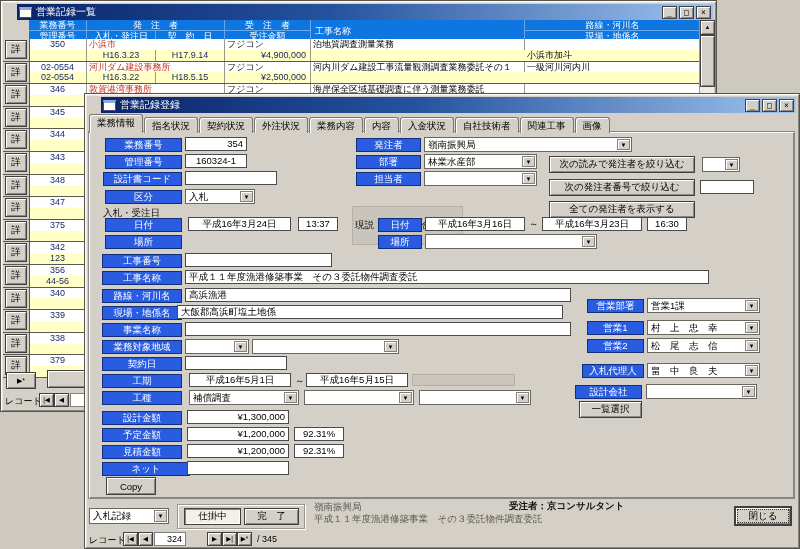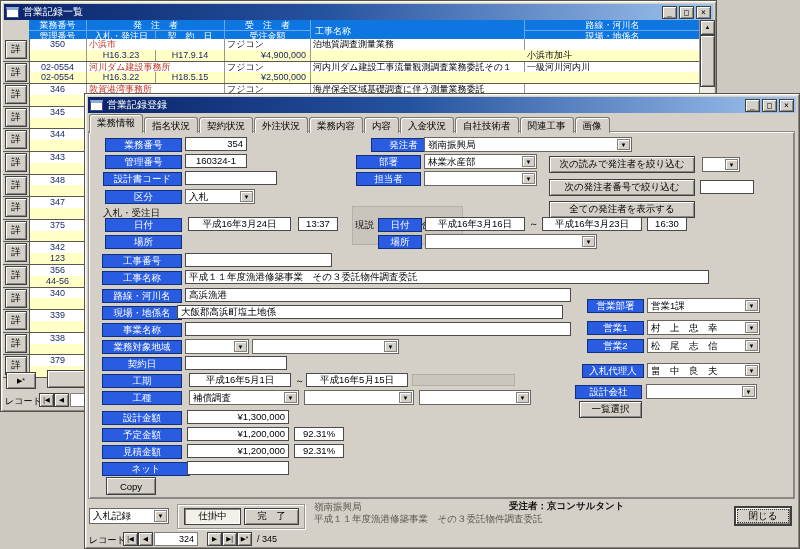--- a/index.html
+++ b/index.html
@@ -2,21 +2,21 @@
 <html><head>
 <meta charset="utf-8">
 <style>
   * { box-sizing: border-box; margin: 0; padding: 0; }
   html,body { width:800px; }
   body { font-family: "Liberation Sans", "DejaVu Sans", sans-serif; }
   #screen { position:relative; width:800px; height:549px; background:#cdc9c1; overflow:hidden; }
 
   .win { position:absolute; background:#d4d0c8; border:1px solid #55534c;
          box-shadow: inset 1px 1px 0 #fffef9, inset -1px -1px 0 #8a887e, inset 2px 2px 0 #e8e5de; }
-  .tbar { position:absolute; left:3px; right:3px; top:3px; height:16px;
+  .tbar { position:absolute; left:16px; right:3px; top:3px; height:16px;
           background:linear-gradient(90deg,#0a246a 0%, #25529e 45%, #9ec3ee 100%);
           color:#fff; font-size:10px; display:flex; align-items:center; padding:0 2px; gap:4px; white-space:nowrap; }
   .ticon { width:13px; height:11px; background:#fffef2; border:1px solid #46468c; border-top:3px solid #8caadc; flex:0 0 auto; }
   .tbtns { margin-left:auto; display:flex; gap:2px; }
   .wbtn { width:15px; height:13px; background:#d4d0c8; border:1px solid #404040;
           box-shadow: inset 1px 1px 0 #fff, inset -1px -1px 0 #888;
           color:#000; font-size:8px; line-height:11px; text-align:center;
           font-family:"DejaVu Sans Mono", monospace; }
 
   
@@ -371,21 +371,21 @@
         <div class="tab">内容</div>
         <div class="tab">入金状況</div>
         <div class="tab">自社技術者</div>
         <div class="tab">関連工事</div>
         <div class="tab">画像</div>
       </div>
     <div class="tpage" style="left:3px; top:37px; width:707px; height:368px;"></div>
 
     <div class="lbl" style="left:20px; top:44px; width:77px;">業務番号</div>
     <div class="val center" style="left:100px; top:43px; width:62px;text-align:right;">354</div>
-    <div class="lbl" style="left:286px; top:44px; width:65px;">発注者</div>
+    <div class="lbl" style="left:271px; top:44px; width:65px;">発注者</div>
     <div class="combo" style="left:339px; top:43px; width:208px;"><span>嶺南振興局</span><span class="carrow">▼</span></div>
 
     <div class="lbl" style="left:20px; top:61px; width:77px;">管理番号</div>
     <div class="val center" style="left:100px; top:60px; width:62px;">160324-1</div>
     <div class="lbl" style="left:271px; top:61px; width:65px;">部署</div>
     <div class="combo" style="left:339px; top:60px; width:113px;"><span>林業水産部</span><span class="carrow">▼</span></div>
     <button class="pbtn" style="left:464px; top:62px; width:146px; height:17px;">次の読みで発注者を絞り込む</button>
     <div class="combo" style="left:617px; top:63px; width:38px;">
         <span class="carrow">▼</span>
       </div>
@@ -474,19 +474,19 @@
     <button class="pbtn toggled" style="left:99px; top:414px; width:57px; height:17px;">仕掛中</button>
     <button class="pbtn" style="left:159px; top:414px; width:55px; height:17px;">完　了</button>
     <div class="infotext" style="left:229px; top:407px;">嶺南振興局</div>
     <div class="infotext" style="left:229px; top:419px;">平成１１年度漁港修築事業　その３委託物件調査委託</div>
     <div class="heading" style="left:424px; top:406px; font-weight:bold;">受注者：京コンサルタント</div>
     <button class="pbtn focusring" style="left:649px; top:412px; width:58px; height:20px; border:2px solid #404040;">閉じる</button>
 
     <span class="navlbl" style="left:4px; top:440px;">レコード:</span>
     <button class="navbtn" style="left:38px; top:438px;">|◀</button>
     <button class="navbtn" style="left:53px; top:438px;">◀</button>
-    <div class="navbox" style="left:69px; top:438px; width:44px;">324</div>
+    <div class="navbox" style="left:69px; top:438px; width:32px;">324</div>
     <button class="navbtn" style="left:122px; top:438px;">▶</button>
     <button class="navbtn" style="left:137px; top:438px;">▶|</button>
     <button class="navbtn" style="left:152px; top:438px;">▶*</button>
     <span class="navlbl" style="left:172px; top:440px;">/ 345</span>
   </div>
 </div>
 
 </body></html>

